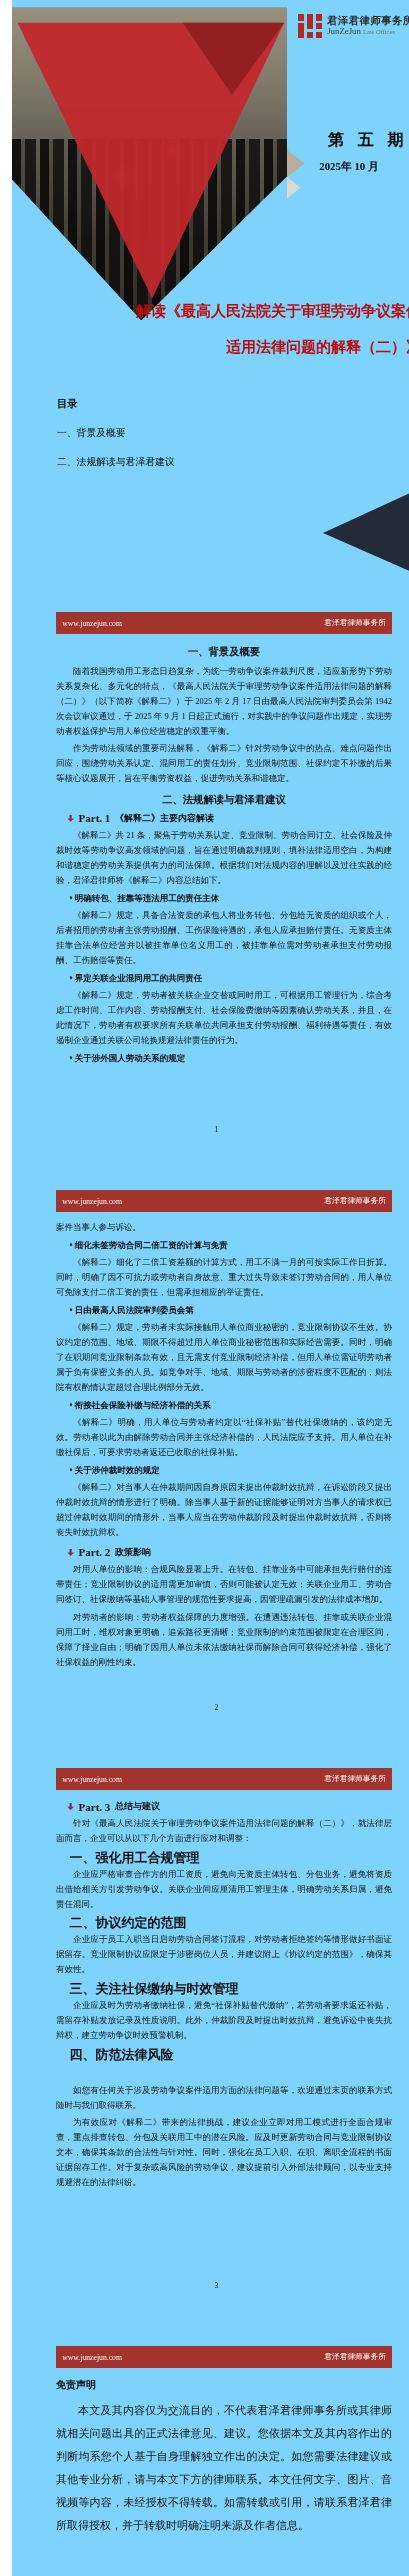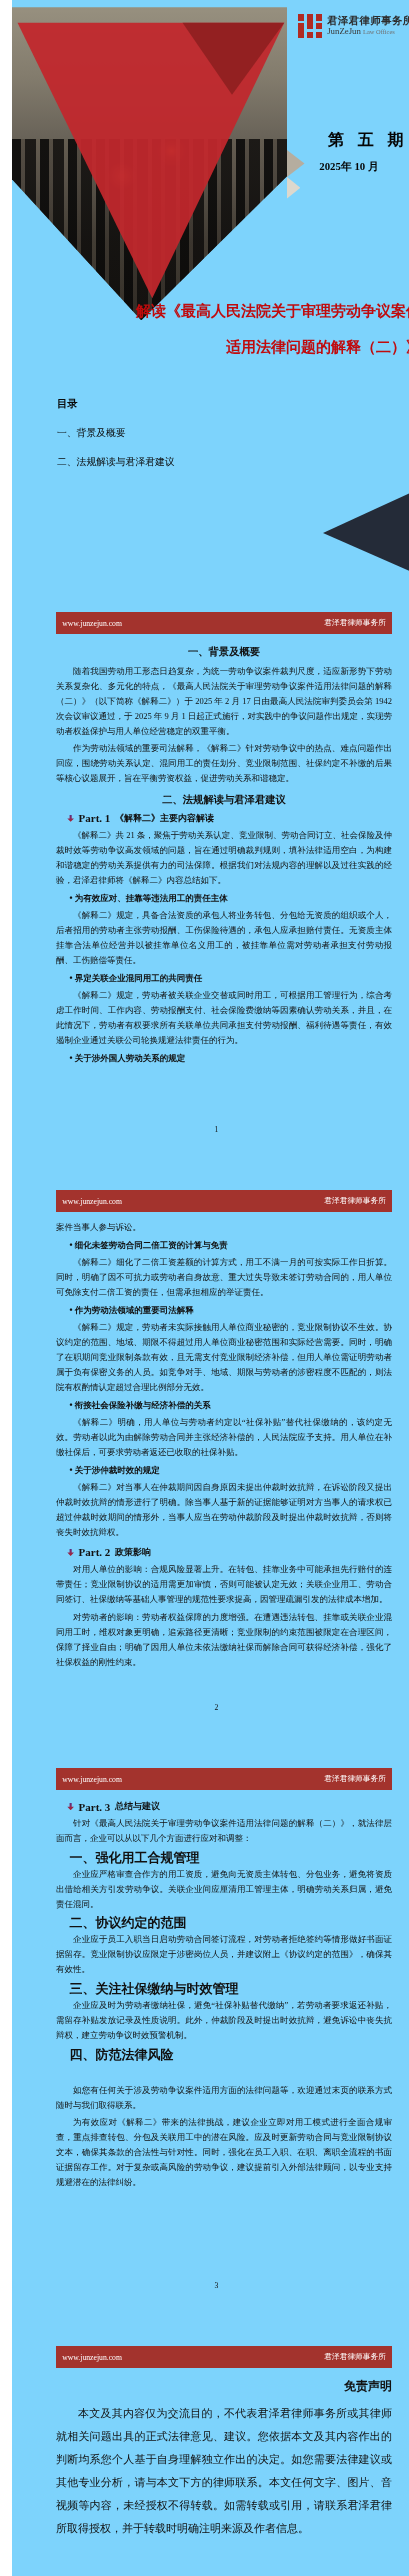--- a/index.html
+++ b/index.html
@@ -32,21 +32,21 @@
   .p{font-size:8.5px;line-height:15px;text-align:justify;text-indent:2em;margin:2.6px 0;color:var(--ink);}
   .p5style{font-size:11px;line-height:23px;}
   .sec-h{font-family:var(--serif);font-weight:bold;font-size:10.3px;text-align:center;margin:6.2px 0 4.6px;}
   .bullet{font-family:var(--sans);font-weight:bold;font-size:8.5px;line-height:13.4px;margin:4.1px 0 1.5px 13.4px;}
   .sub-h{font-family:var(--sans);font-weight:bold;font-size:13px;line-height:13.4px;margin:4.6px 0 2.1px 13.4px;}
   .part-h{display:flex;align-items:center;gap:4.6px;margin:5.2px 0 3.1px 11.3px;}
   .part-icon{width:6.7px;height:7.2px;flex:0 0 6.7px;background:linear-gradient(180deg,#5b2d86 0%,#8d2a55 55%,#b01e28 100%);
     clip-path:polygon(50% 100%,0 52%,34% 52%,34% 0,66% 0,66% 52%,100% 52%);}
   .part-label{font-family:var(--serif);font-weight:bold;font-size:11px;}
   .part-title{font-family:var(--sans);font-weight:bold;font-size:9px;}
-  .disc-h{font-family:Liberation Mono, monospace;font-weight:bold;font-size:12px;margin:5.2px 0 7.2px;text-align:right;}
+  .disc-h{font-family:Liberation Mono, monospace;font-weight:bold;font-size:10px;margin:5.2px 0 7.2px;}
 
   
   .logo{position:absolute;display:flex;gap:5.2px;align-items:center;}
   .logo-grid{width:24px;height:24px;display:flex;gap:2.6px;}
   .logo-col{display:flex;flex-direction:column;gap:2.6px;width:6.2px;}
   .logo-col i{display:block;background:var(--logo-red);width:6.2px;}
   .lg-s{height:6.2px;} .lg-t{height:15px;}
   .logo-text{display:flex;flex-direction:column;line-height:1.05;}
   .logo-cn{font-family:var(--sans);font-weight:bold;font-size:10.3px;color:#2c2c2c;letter-spacing:0.5px;}
   .logo-en{font-family:var(--serif);font-size:8.8px;color:#3a3a3a;}
@@ -149,39 +149,39 @@
       <div class="sec-h">一、背景及概要</div>
       <p class="p">随着我国劳动用工形态日趋复杂，为统一劳动争议案件裁判尺度，适应新形势下劳动关系复杂化、多元化的特点，《最高人民法院关于审理劳动争议案件适用法律问题的解释（二）》（以下简称《解释二》）于 2025 年 2 月 17 日由最高人民法院审判委员会第 1942 次会议审议通过，于 2025 年 9 月 1 日起正式施行，对实践中的争议问题作出规定，实现劳动者权益保护与用人单位经营稳定的双重平衡。</p>
       <p class="p">作为劳动法领域的重要司法解释，《解释二》针对劳动争议中的热点、难点问题作出回应，围绕劳动关系认定、混同用工的责任划分、竞业限制范围、社保约定不补缴的后果等核心议题展开，旨在平衡劳资权益，促进劳动关系和谐稳定。</p>
       <div class="sec-h">二、法规解读与君泽君建议</div>
       <div class="part-h">
         <span class="part-icon"></span>
         <span class="part-label">Part. 1</span>
         <span class="part-title">《解释二》主要内容解读</span>
       </div>
       <p class="p">《解释二》共 21 条，聚焦于劳动关系认定、竞业限制、劳动合同订立、社会保险及仲裁时效等劳动争议高发领域的问题，旨在通过明确裁判规则，填补法律适用空白，为构建和谐稳定的劳动关系提供有力的司法保障。根据我们对法规内容的理解以及过往实践的经验，君泽君律师将《解释二》内容总结如下。</p>
-      <div class="bullet">• 为有效应对、挂靠等违法用工的责任主体</div>
+      <div class="bullet">• 明确转包、挂靠等违法用工的责任主体</div>
       <p class="p">《解释二》规定，具备合法资质的承包人将业务转包、分包给无资质的组织或个人，后者招用的劳动者主张劳动报酬、工伤保险待遇的，承包人应承担赔付责任。无资质主体挂靠合法单位经营并以被挂靠单位名义用工的，被挂靠单位需对劳动者承担支付劳动报酬、工伤赔偿等责任。</p>
       <div class="bullet">• 界定关联企业混同用工的共同责任</div>
       <p class="p">《解释二》规定，劳动者被关联企业交替或同时用工，可根据用工管理行为，综合考虑工作时间、工作内容、劳动报酬支付、社会保险费缴纳等因素确认劳动关系，并且，在此情况下，劳动者有权要求所有关联单位共同承担支付劳动报酬、福利待遇等责任，有效遏制企业通过关联公司轮换规避法律责任的行为。</p>
       <div class="bullet">• 关于涉外国人劳动关系的规定</div>
     </div>
     <div class="pagenum">1</div>
   </section>
 
   <section class="page" style="top:1156px">
     <div class="redbar">
       <span>www.junzejun.com</span>
       <span>君泽君律师事务所</span>
     </div>
     <div class="content">
       <p class="p" style="text-indent:0">案件当事人参与诉讼。</p>
       <div class="bullet">• 细化未签劳动合同二倍工资的计算与免责</div>
       <p class="p">《解释二》细化了二倍工资差额的计算方式，用工不满一月的可按实际工作日折算。同时，明确了因不可抗力或劳动者自身故意、重大过失导致未签订劳动合同的，用人单位可免除支付二倍工资的责任，但需承担相应的举证责任。</p>
-      <div class="bullet">• 作为劳动法领域的重要司法解释</div>
+      <div class="bullet">• 日由最高人民法院审判委员会第</div>
       <p class="p">《解释二》规定，劳动者未实际接触用人单位商业秘密的，竞业限制协议不生效。协议约定的范围、地域、期限不得超过用人单位商业秘密范围和实际经营需要。同时，明确了在职期间竞业限制条款有效，且无需支付竞业限制经济补偿，但用人单位需证明劳动者属于负有保密义务的人员。如竞争对手、地域、期限与劳动者的涉密程度不匹配的，则法院有权酌情认定超过合理比例部分无效。</p>
       <div class="bullet">• 衔接社会保险补缴与经济补偿的关系</div>
       <p class="p">《解释二》明确，用人单位与劳动者约定以“社保补贴”替代社保缴纳的，该约定无效。劳动者以此为由解除劳动合同并主张经济补偿的，人民法院应予支持。用人单位在补缴社保后，可要求劳动者返还已收取的社保补贴。</p>
       <div class="bullet">• 关于涉仲裁时效的规定</div>
       <p class="p">《解释二》对当事人在仲裁期间因自身原因未提出仲裁时效抗辩，在诉讼阶段又提出仲裁时效抗辩的情形进行了明确。除当事人基于新的证据能够证明对方当事人的请求权已超过仲裁时效期间的情形外，当事人应当在劳动仲裁阶段及时提出仲裁时效抗辩，否则将丧失时效抗辩权。</p>
       <div class="part-h" style="margin-top:6px">
         <span class="part-icon"></span>
         <span class="part-label">Part. 2</span>
         <span class="part-title">政策影响</span>
       </div>

